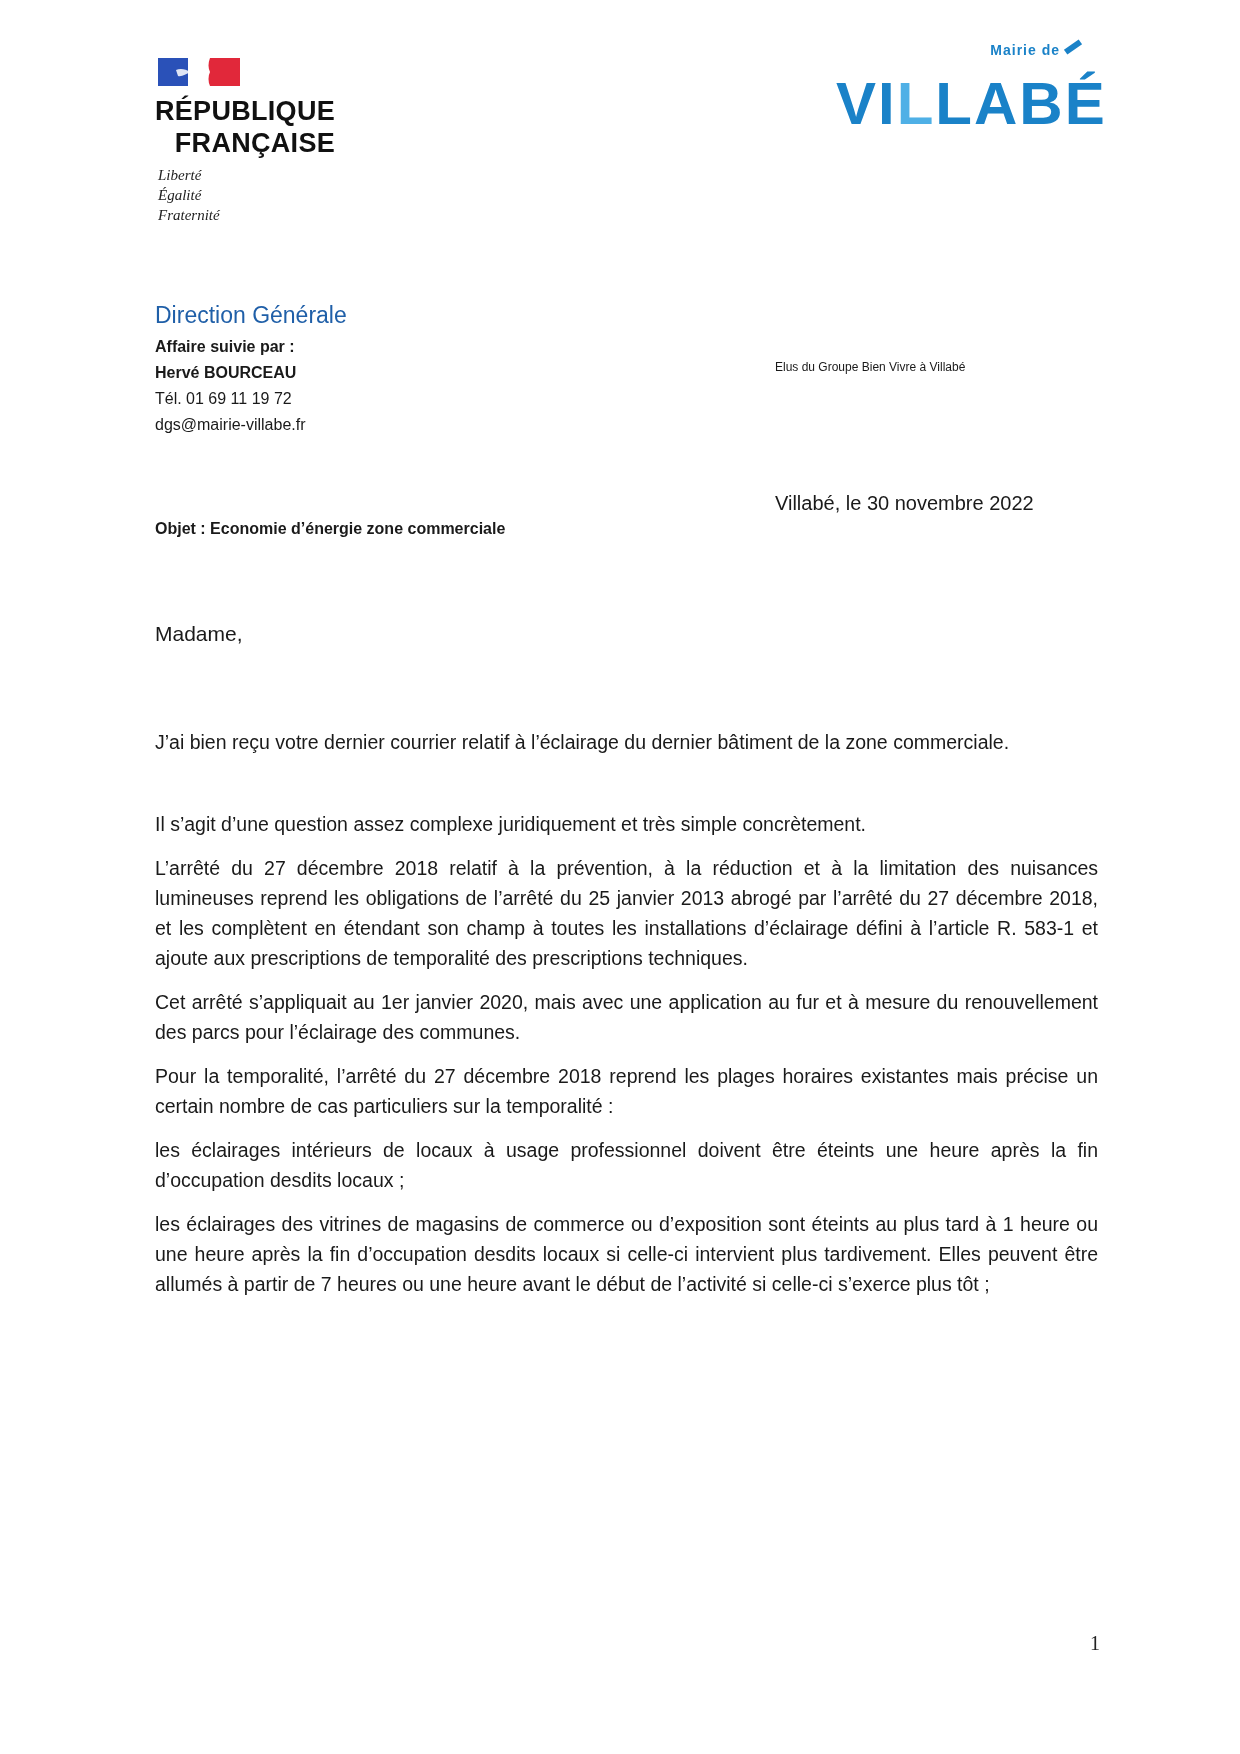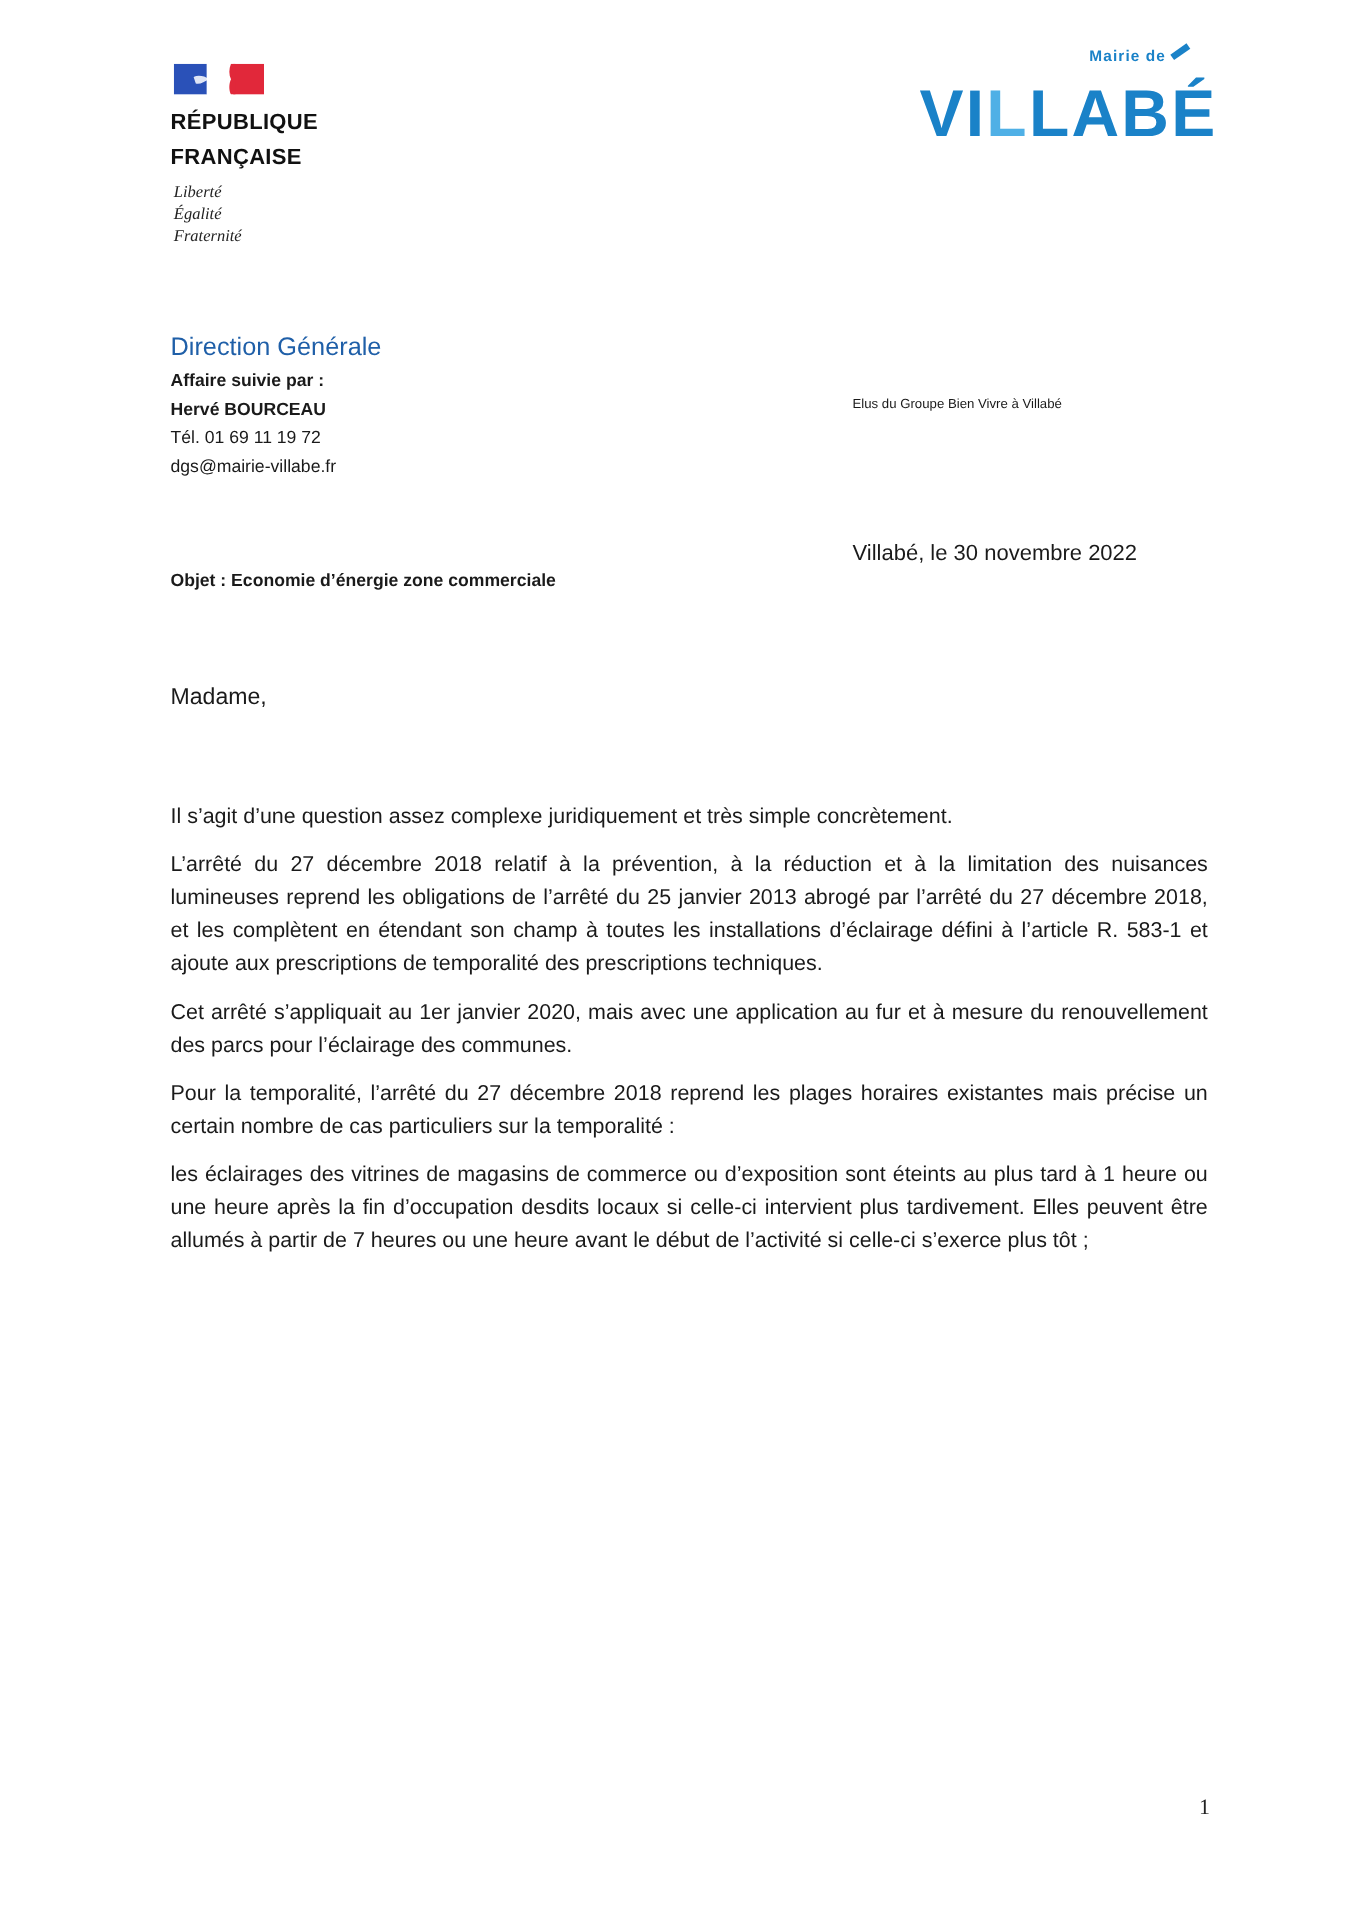--- a/index.html
+++ b/index.html
@@ -6,22 +6,22 @@
     body {
       width: 1240px; height: 1754px; position: relative; overflow: hidden;
       font-family: "Liberation Sans", "DejaVu Sans", sans-serif;
       color: #1a1a1a;
     }
     .abs { position: absolute; }
 
     
     .rf-flag { left: 158px; top: 58px; width: 82px; height: 28px; }
     .rf-title {
-      left: 155px; top: 95px; font-weight: bold; font-size: 20px; line-height: 32px;
-      letter-spacing: 0.3px; color: #111;
+      left: 155px; top: 95px; font-weight: bold; font-size: 27px; line-height: 32px;
+      letter-spacing: 0.3px; color: #111; text-align: right;
     }
     .rf-motto {
       left: 158px; top: 165px; font-family: "Liberation Serif", "DejaVu Serif", serif;
       font-style: italic; font-size: 15px; line-height: 20px; color: #222;
     }
 
     
     .logo { left: 830px; top: 36px; width: 270px; height: 110px; }
     .logo-sub {
       position: absolute; right: 40px; top: 6px; font-weight: bold; font-size: 14px;
@@ -94,20 +94,22 @@
   <div>dgs@mairie-villabe.fr</div>
 </div>
 
 <div class="abs recipient">Elus du Groupe Bien Vivre à Villabé</div>
 <div class="abs date">Villabé, le 30 novembre 2022</div>
 
 <div class="abs subject">Objet : Economie d’énergie zone commerciale</div>
 <div class="abs salutation">Madame,</div>
 
 <div class="abs body">
+  <p class="first">J’ai bien reçu votre dernier courrier relatif à l’éclairage du dernier bâtiment de la zone commerciale.</p>
   <p>Il s’agit d’une question assez complexe juridiquement et très simple concrètement.</p>
   <p>L’arrêté du 27 décembre 2018 relatif à la prévention, à la réduction et à la limitation des nuisances lumineuses reprend les obligations de l’arrêté du 25 janvier 2013 abrogé par l’arrêté du 27 décembre 2018, et les complètent en étendant son champ à toutes les installations d’éclairage défini à l’article R. 583-1 et ajoute aux prescriptions de temporalité des prescriptions techniques.</p>
   <p>Cet arrêté s’appliquait au 1er janvier 2020, mais avec une application au fur et à mesure du renouvellement des parcs pour l’éclairage des communes.</p>
   <p>Pour la temporalité, l’arrêté du 27 décembre 2018 reprend les plages horaires existantes mais précise un certain nombre de cas particuliers sur la temporalité :</p>
+  <p>les éclairages intérieurs de locaux à usage professionnel doivent être éteints une heure après la fin d’occupation desdits locaux ;</p>
   <p>les éclairages des vitrines de magasins de commerce ou d’exposition sont éteints au plus tard à 1 heure ou une heure après la fin d’occupation desdits locaux si celle-ci intervient plus tardivement. Elles peuvent être allumés à partir de 7 heures ou une heure avant le début de l’activité si celle-ci s’exerce plus tôt ;</p>
 </div>
 
 <div class="abs pagenum">1</div>
 
 </body></html>

